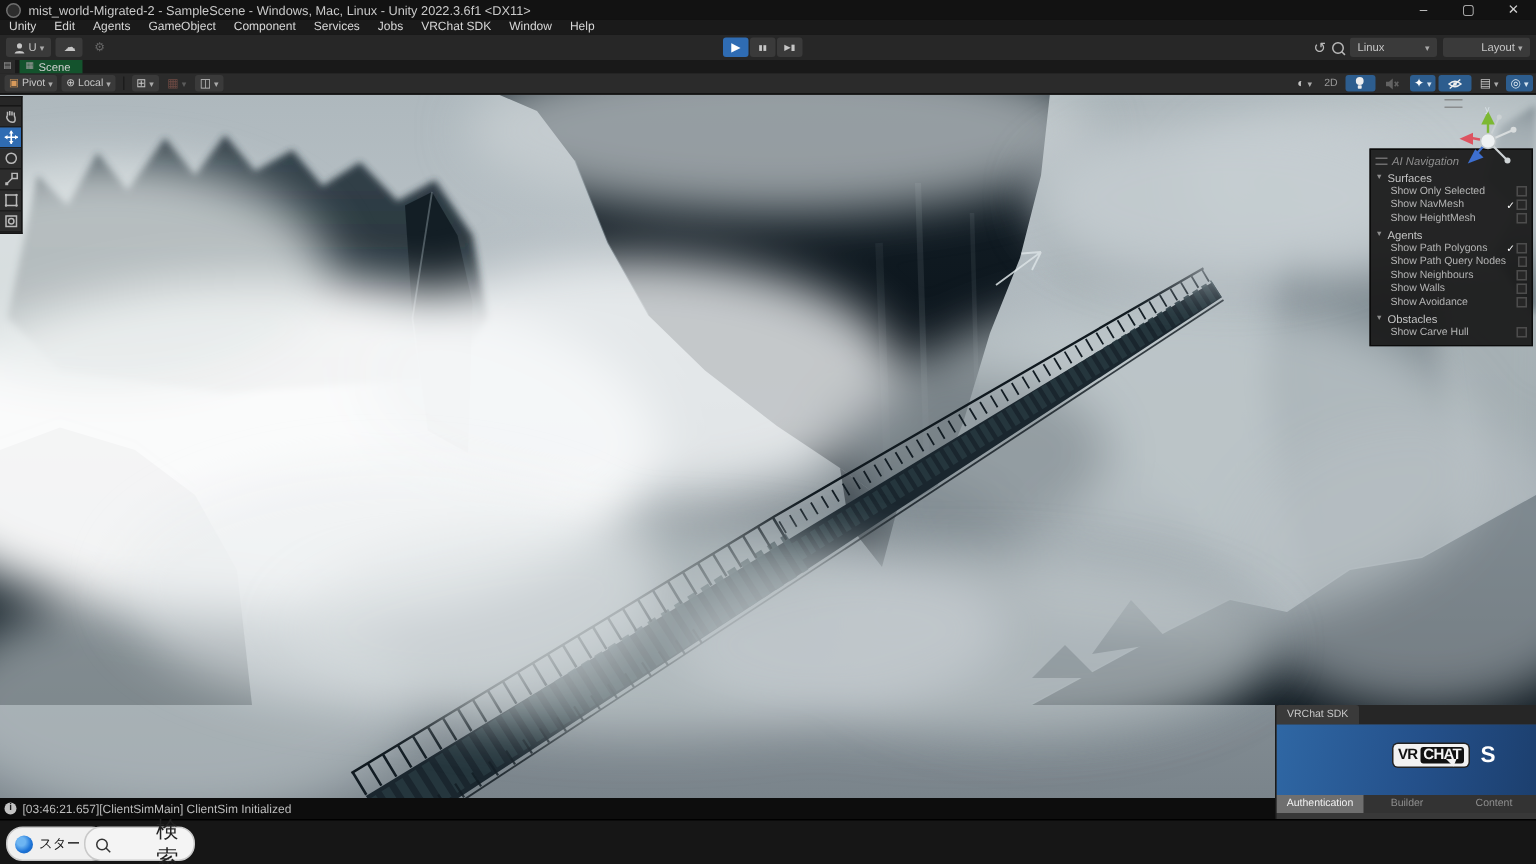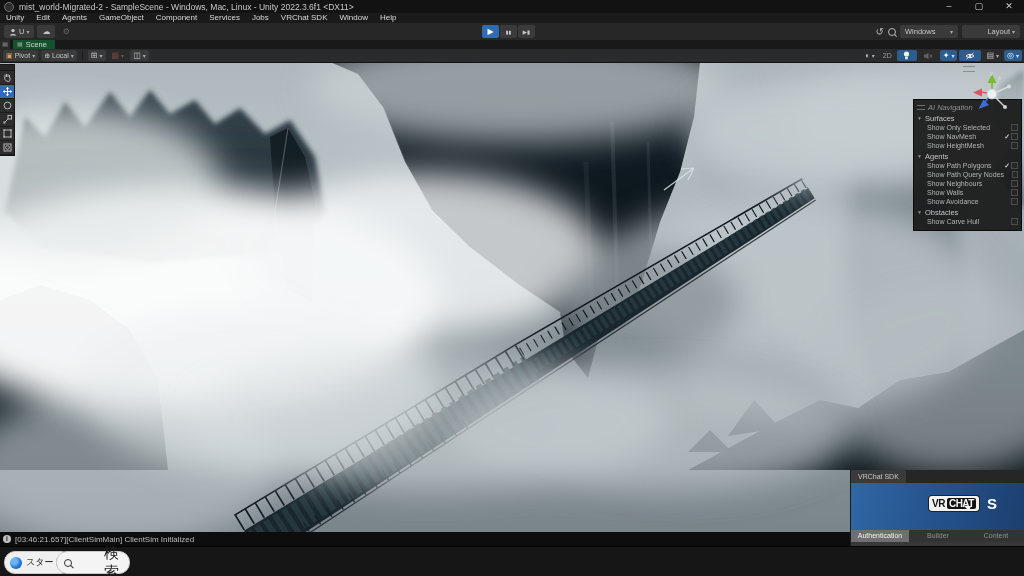--- a/index.html
+++ b/index.html
@@ -144,21 +144,21 @@
       <span style="font-size:5px">▮▮</span>
     </div>
     <div class="btn">
       <span style="font-size:5.5px">▶▮</span>
     </div>
   </div>
   <div id="tb-right">
     <span style="color:#b9b9b9;font-size:10px">↺</span>
     <span class="searchicon"></span>
     <div class="btn ddbtn" style="width:48px;justify-content:space-between">
-      <span>Windows</span>
+      <span>Linux</span>
       <span class="chev">▾</span>
     </div>
     <div class="btn ddbtn" style="width:48px;justify-content:flex-end">
       <span>Layout</span>
       <span class="chev">▾</span>
     </div>
   </div>
 </div>
 
 <div id="scenetabs" class="abs">

